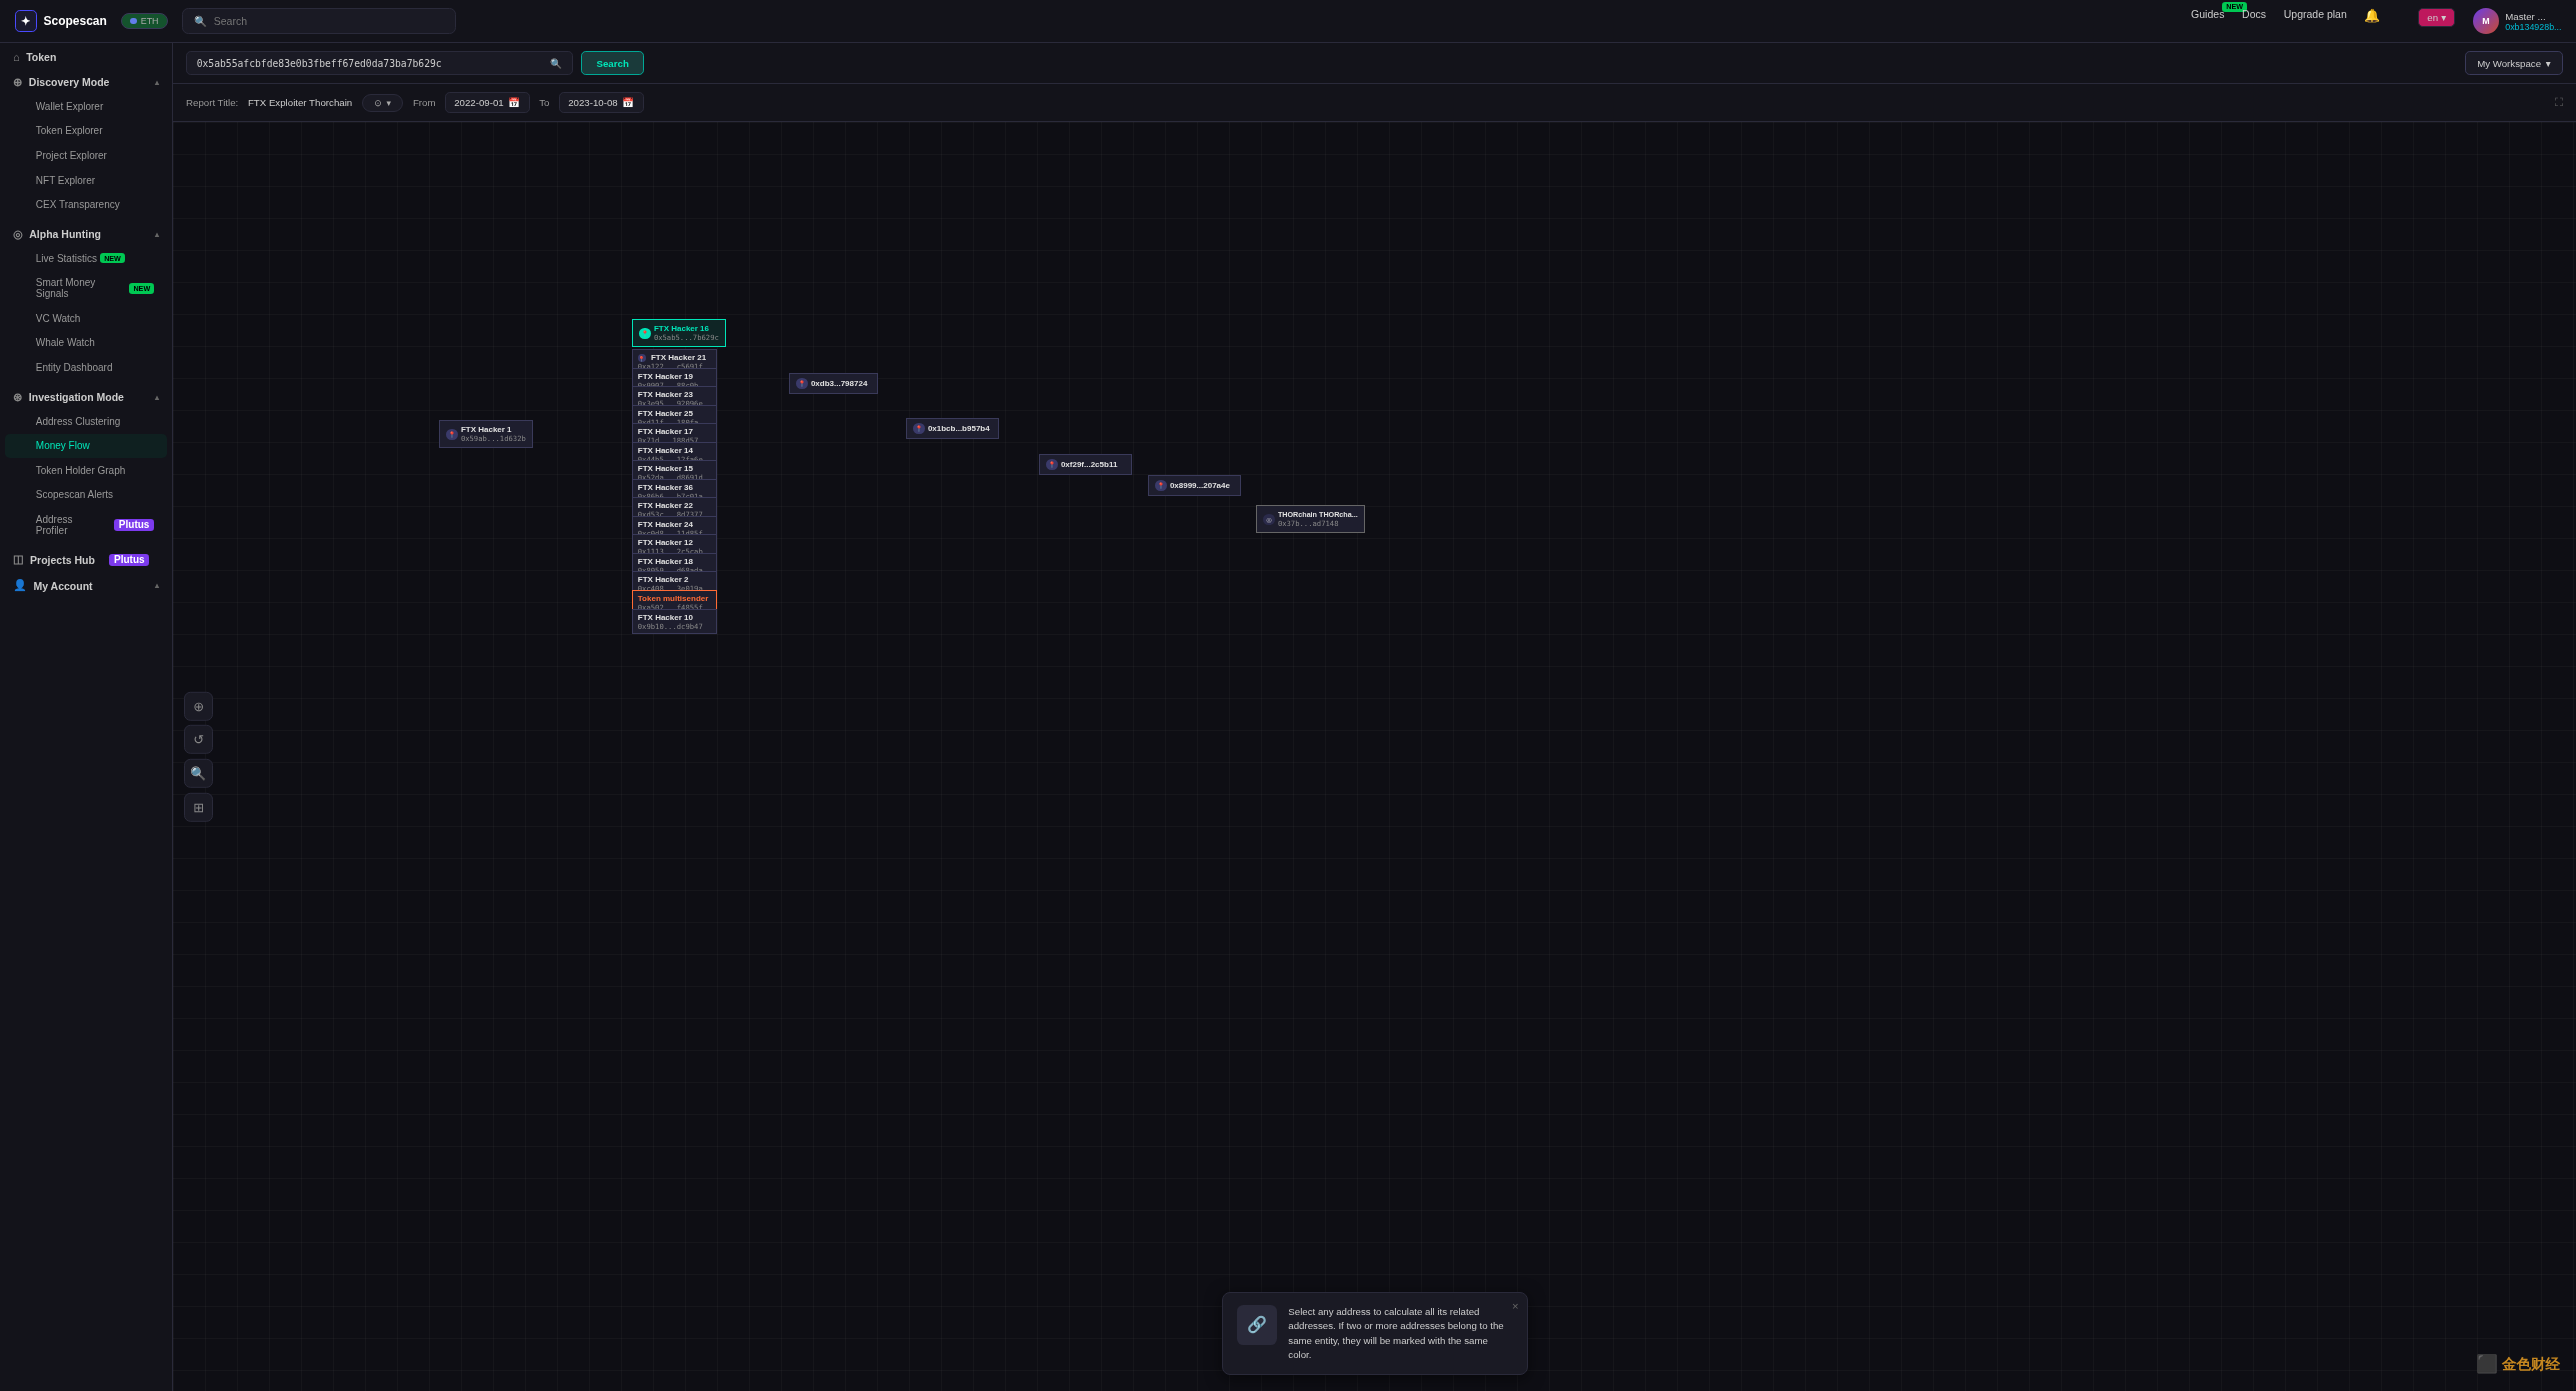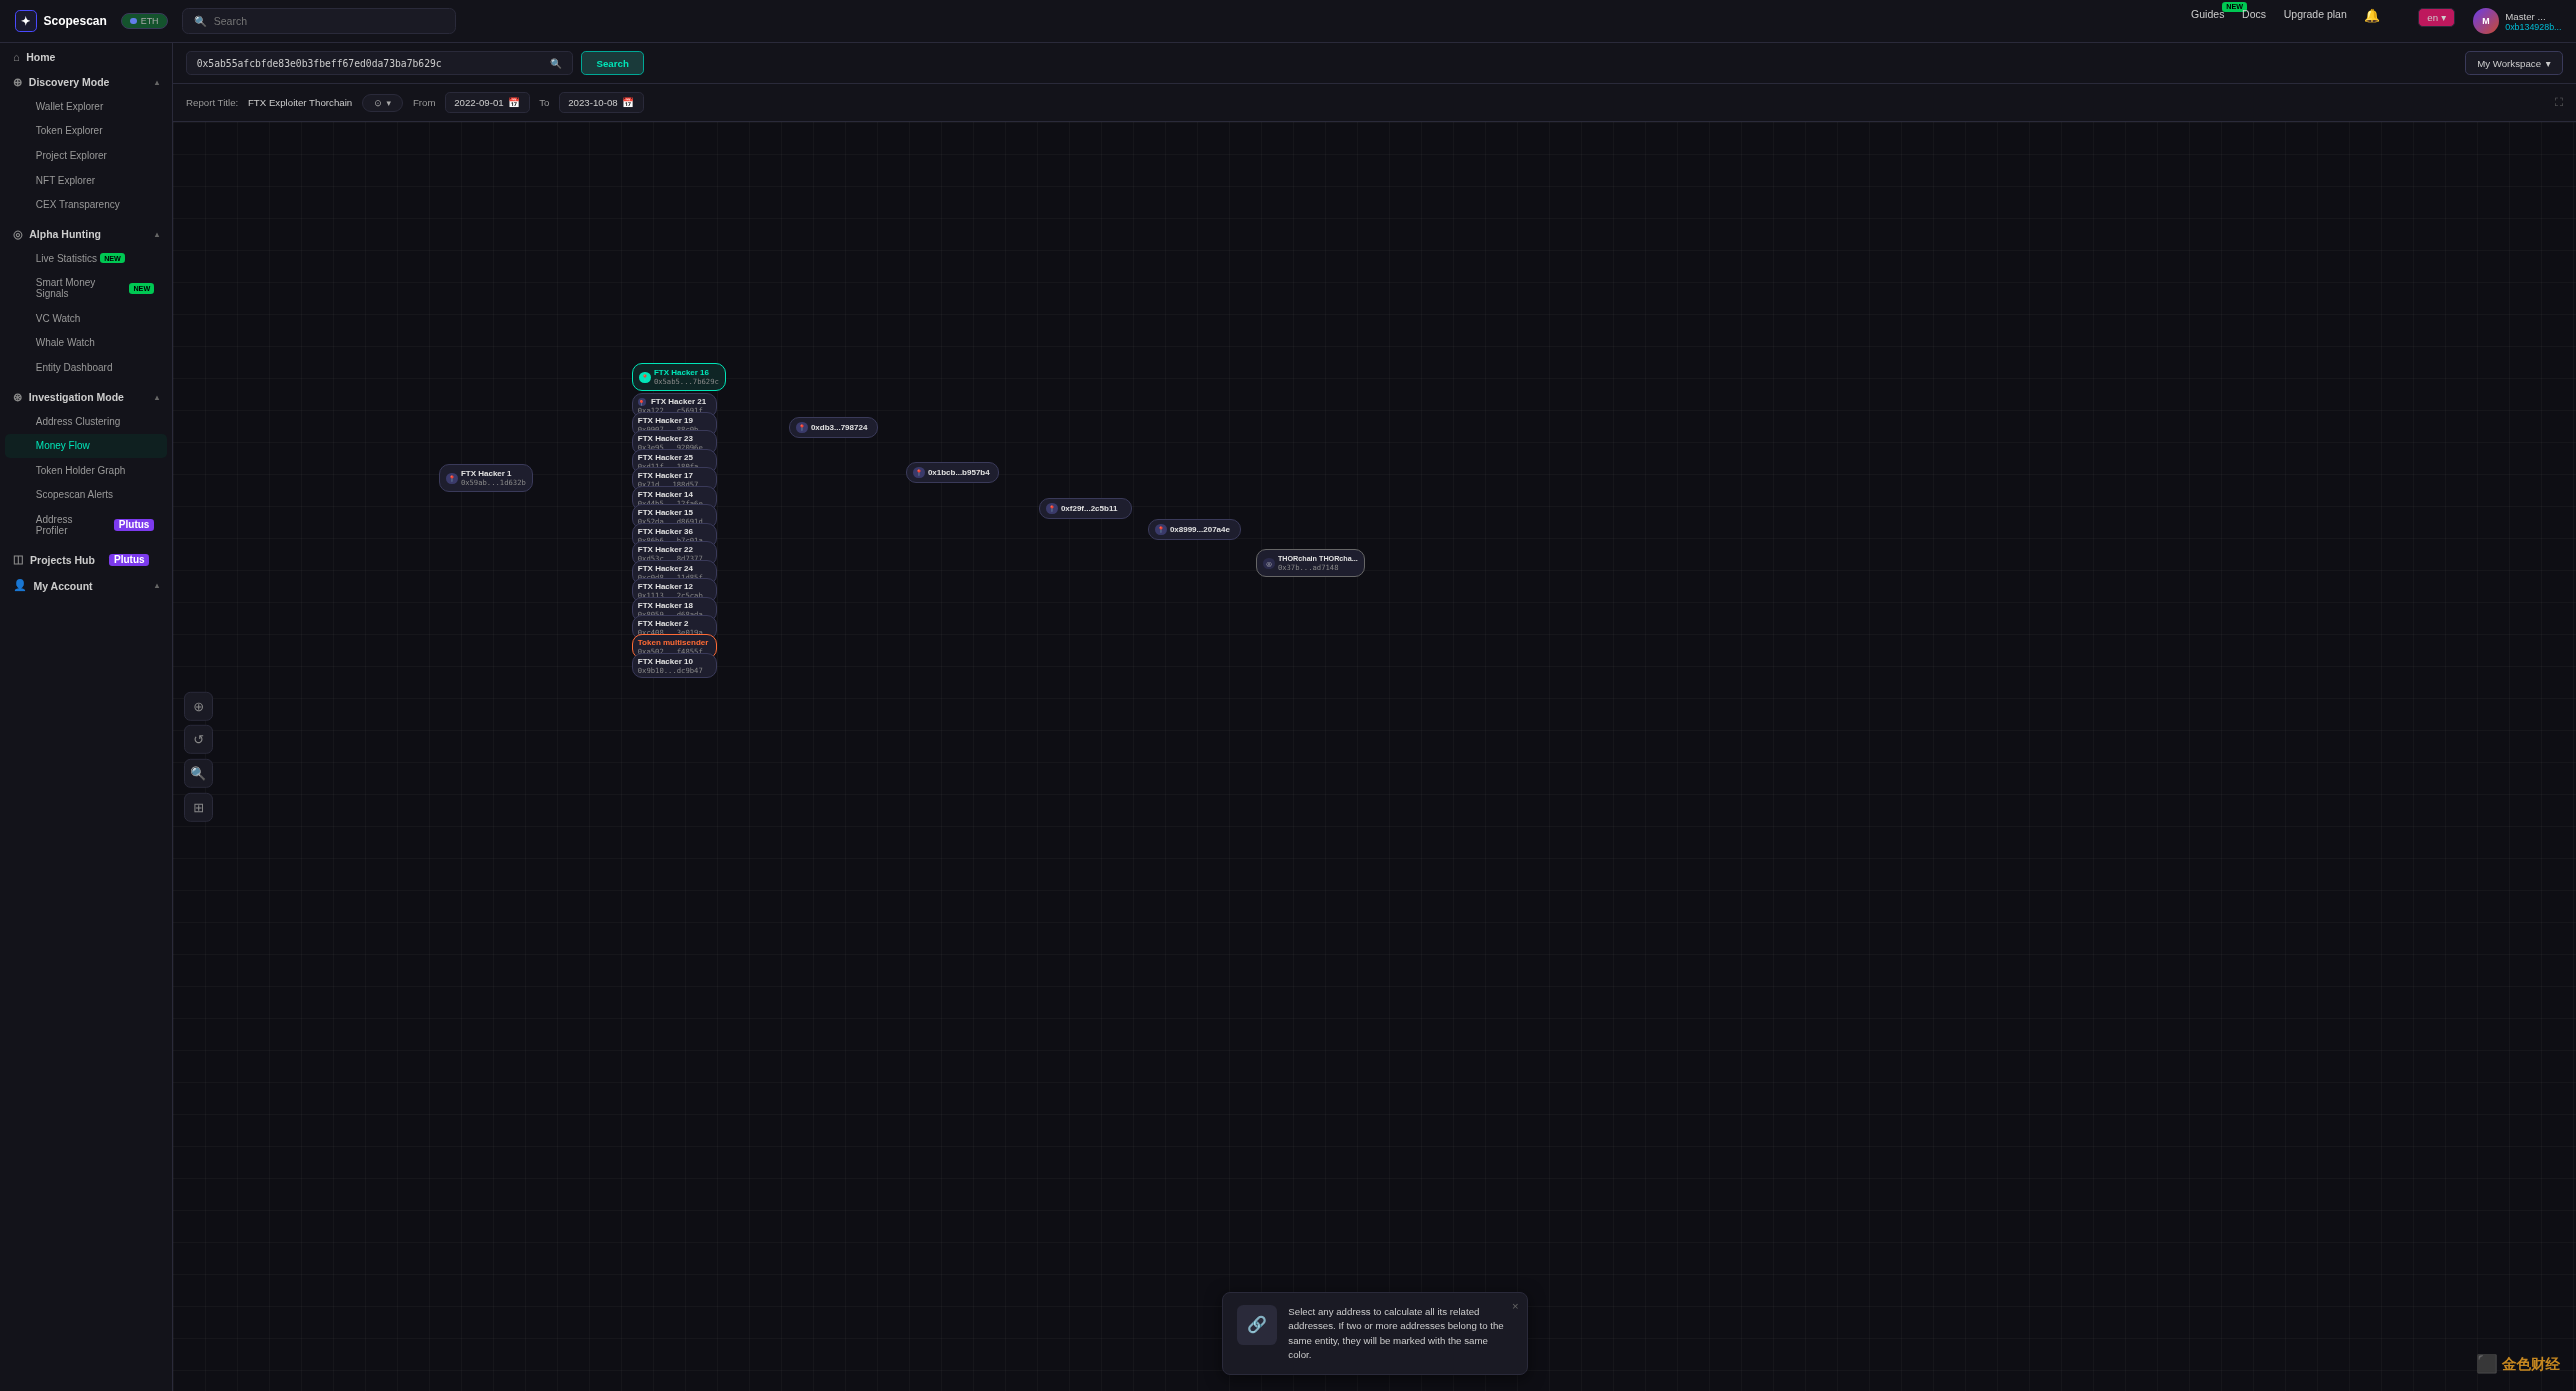--- a/index.html
+++ b/index.html
@@ -294,28 +294,27 @@
       font-size: 13px;
       color: #888;
       cursor: pointer;
     }
 
     
     .node {
       position: absolute;
       background: #1e1e2e;
       border: 0.8px solid #3a3a5a;
-      border-radius: 10px;
+      border-radius: 0;
       padding: 4px 6.4px;
       font-size: 8px;
       color: #ccc;
       min-width: 72px;
       cursor: pointer;
       white-space: nowrap;
-      margin-top: 44px;
     }
     .node-label { font-weight: 600; color: #e0e0e0; font-size: 8px; }
     .node-addr { font-size: 7.2px; color: #888; font-family: monospace; }
     .node-icon {
       display: inline-block;
       width: 11.3px; height: 11.3px;
       background: #3a3a6a;
       border-radius: 50%;
       margin-right: 3.2px;
       vertical-align: middle;
@@ -416,21 +415,21 @@
       </div>
     </div>
   </div>
 </div>
 
 <div class="main-layout">
 
   <div class="sidebar">
     <div class="sidebar-section-title">
       <span class="icon">⌂</span>
-      <span>Home</span>
+      <span>Token</span>
     </div>
 
     <div class="section-group">
       <div class="sidebar-section-title">
         <span class="icon">⊕</span>
         <span>Discovery Mode</span>
         <span class="chevron">▴</span>
       </div>
       <div class="sidebar-item">Wallet Explorer</div>
       <div class="sidebar-item">Token Explorer</div>

